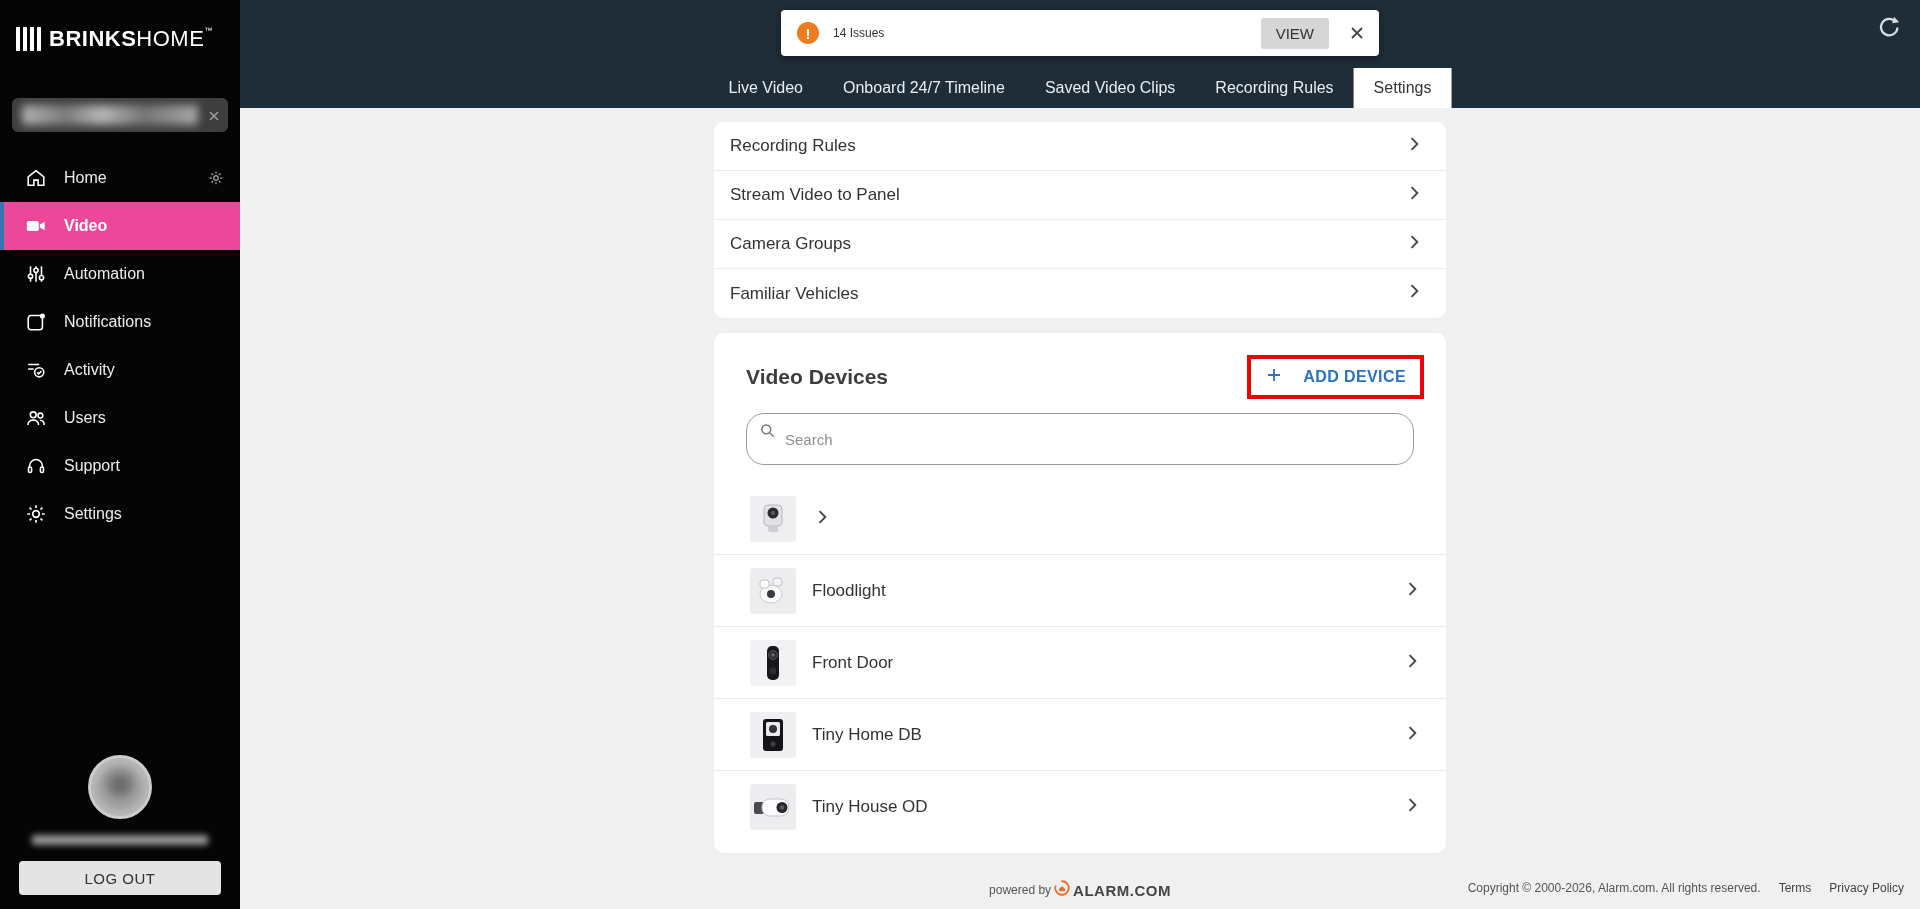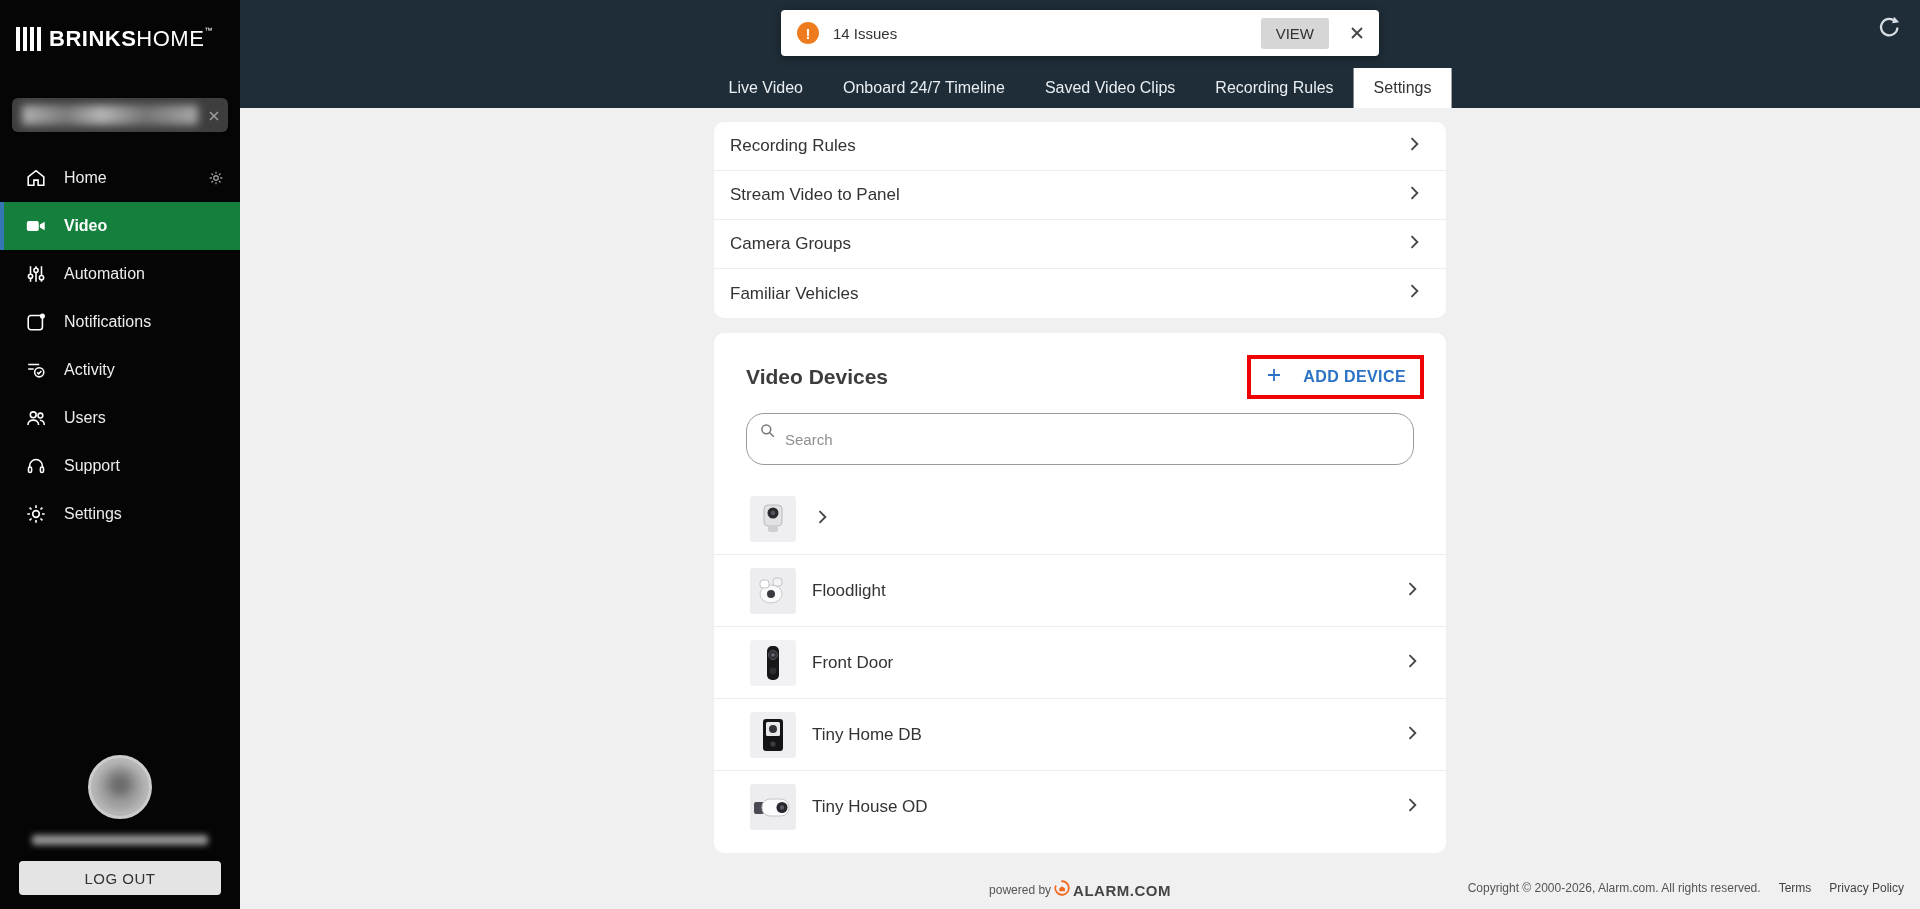--- a/index.html
+++ b/index.html
@@ -18,41 +18,41 @@
   .logo-tm { font-size:8px; vertical-align:top; }
 
   .system-selector { position:relative; margin:46px 12px 22px 12px; height:34px; background:#3e3e3e; border-radius:6px; overflow:hidden; cursor:pointer; }
   .system-blur { position:absolute; left:10px; right:30px; top:7px; bottom:7px; border-radius:3px;
      background:linear-gradient(90deg,#bdbdbd,#828282 25%,#c2c2c2 45%,#7c7c7c 70%,#b3b3b3); filter:blur(4px); opacity:.9; }
   .system-clear { position:absolute; right:8px; top:10px; }
 
   .nav { }
   .nav-item { display:flex; align-items:center; height:48px; padding-left:24px; color:#ededed; font-size:16px; cursor:pointer; }
   .nav-item .nav-icon { width:24px; height:24px; margin-right:16px; flex:0 0 24px; display:flex; align-items:center; justify-content:center; }
-  .nav-item.active { background:#15803d; border-left:4px solid #3577b5; padding-left:20px; font-weight:700; color:#fff; }
+  .nav-item.active { background:#ec4899; border-left:4px solid #3577b5; padding-left:20px; font-weight:700; color:#fff; }
   .nav-gear { margin-left:auto; margin-right:16px; display:flex; }
 
   .sidebar-bottom { position:absolute; left:0; right:0; bottom:14px; text-align:center; }
   .avatar { width:64px; height:64px; margin:0 auto; border-radius:50%; border:3px solid #cccccc; background:#b8b8b8; overflow:hidden; position:relative; }
   .avatar-blur { position:absolute; inset:6px; border-radius:50%; background:radial-gradient(circle at 50% 45%, #6d6d6d 18%, #a3a3a3 55%, #8f8f8f); filter:blur(3px); }
   .email-blur { width:176px; height:10px; margin:16px auto 16px auto; background:#979797; border-radius:2px; filter:blur(3px); }
   .logout-btn { display:block; width:202px; height:34px; margin:0 auto; background:#e4e4e4; border:none; border-radius:4px; font-family:"Liberation Sans",sans-serif; font-size:15px; color:#333; letter-spacing:.5px; cursor:pointer; }
 
   
   .topbar { position:absolute; left:240px; right:0; top:0; height:108px; background:#1f2d38; z-index:10; }
   .refresh { position:absolute; top:14px; right:18px; cursor:pointer; }
 
   .tabs { position:absolute; bottom:0; left:50%; transform:translateX(-50%); display:flex; height:40px; }
   .tab { display:flex; align-items:center; padding:0 20px; color:#e9eef2; font-size:16px; cursor:pointer; white-space:nowrap; }
   .tab.active { background:#fff; color:#333; }
 
   .toast { position:absolute; top:10px; left:50%; transform:translateX(-50%); width:598px; height:46px; background:#fff; border-radius:4px;
      box-shadow:0 2px 8px rgba(0,0,0,.35); display:flex; align-items:center; padding:0 14px 0 16px; z-index:40; }
   .toast-warn { width:22px; height:22px; border-radius:50%; background:#ee7c1e; color:#fff; font-weight:700; font-size:15px; display:flex; align-items:center; justify-content:center; flex:0 0 22px; }
-  .toast-msg { margin-left:14px; font-size:15px; color:#333; flex:1; }
+  .toast-msg { margin-left:14px; font-size:12px; color:#333; flex:1; }
   .toast-view { background:#d6d6d6; border:none; border-radius:3px; padding:7px 15px; font-family:"Liberation Sans",sans-serif; font-size:15px; color:#333; cursor:pointer; }
   .toast-close { margin-left:20px; cursor:pointer; display:flex; }
 
   
   .main { position:absolute; left:240px; right:0; top:108px; bottom:0; background:#f0f0f1; }
   .card { width:732px; margin:0 auto; background:#fff; border-radius:10px; }
   .settings-card { margin-top:14px; }
   .settings-row { display:flex; align-items:center; justify-content:space-between; height:49px; padding:0 22px 0 16px; font-size:17px; color:#333; cursor:pointer; border-bottom:1px solid #ececec; }
   .settings-row:last-child { border-bottom:none; }
 

